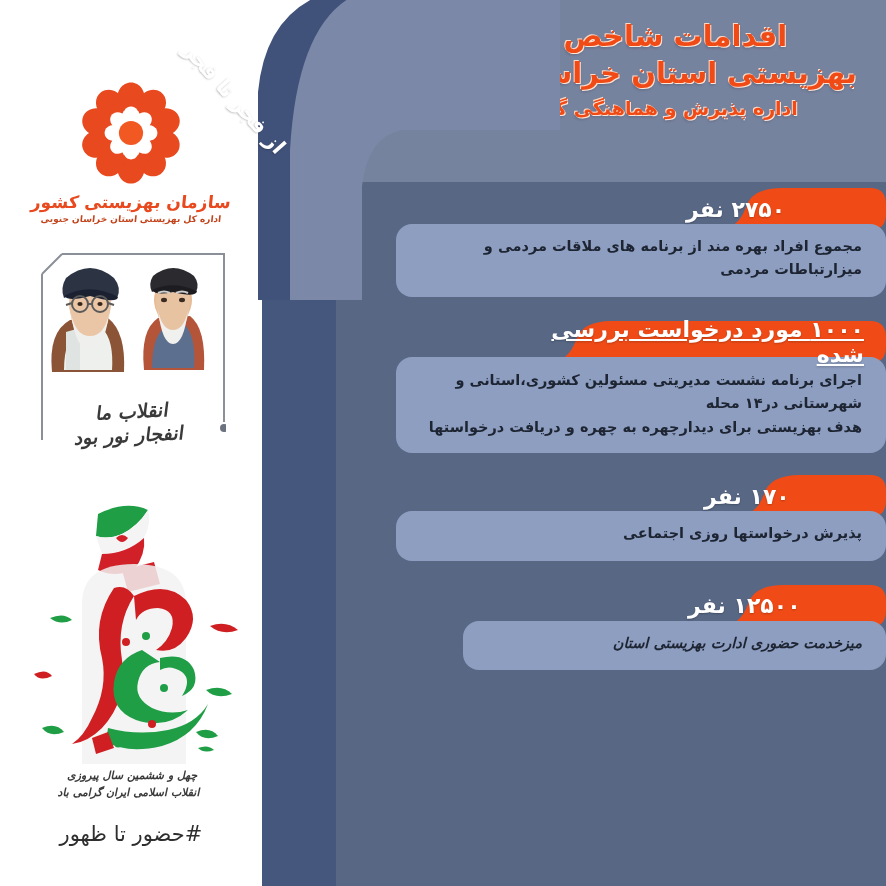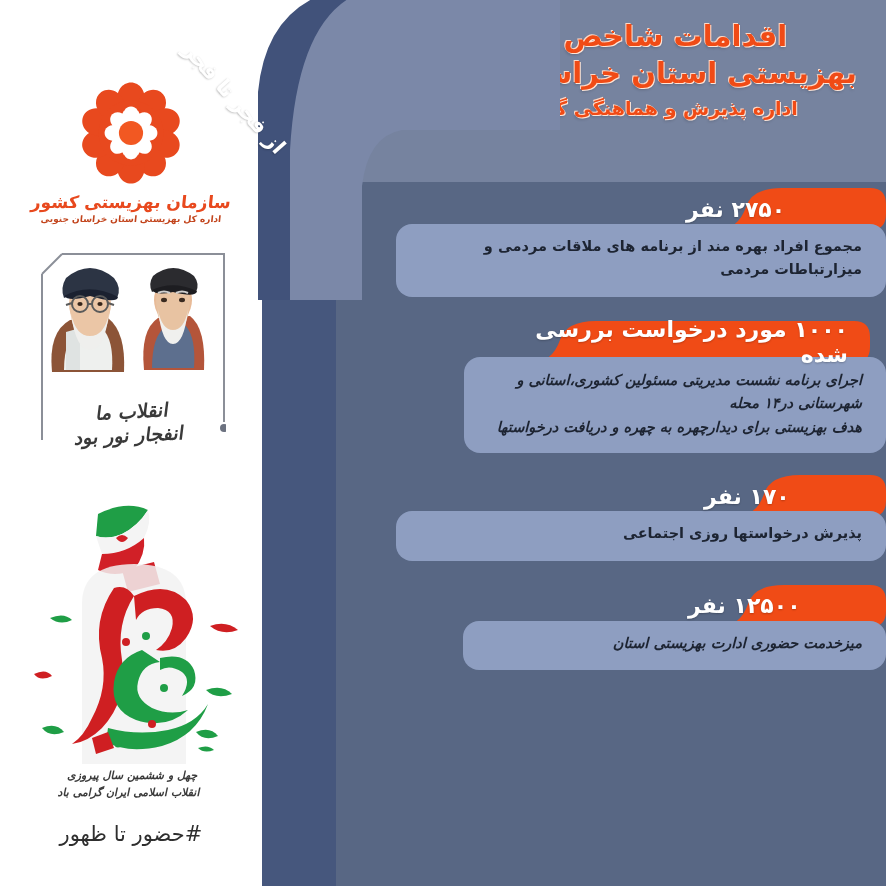--- a/index.html
+++ b/index.html
@@ -297,27 +297,27 @@
           <svg class="tab-bg" viewBox="0 0 200 42" preserveAspectRatio="none" width="200" height="42" style="position: absolute; left: 0px; top: 0px;">
             <path d="M 0 42 L 30 42 Q 52 42 60 18.900000000000002 Q 66 0 96 0 L 184 0 Q 200 0 200 16 L 200 26 Q 200 42 184 42 Z" fill="#f04b16"></path>
           </svg>
           <span style="margin-right: auto;">۲۷۵۰ نفر</span>
         </div>
         <div class="pill" style="width: 490px; margin-right: 0px; margin-left: auto;">
           <div>مجموع افراد بهره مند از برنامه های ملاقات مردمی و میزارتباطات مردمی</div>
         </div>
       </div>
       <div class="row" style="margin-bottom: 22px;">
-        <div class="tab" style="width: 370px; margin-right: 16px; margin-left: auto;">
+        <div class="tab" style="width: 370px; margin-right: 0px; margin-left: auto; text-decoration: underline;">
           <svg class="tab-bg" viewBox="0 0 370 42" preserveAspectRatio="none" width="370" height="42" style="position: absolute; left: 0px; top: 0px;">
             <path d="M 0 42 L 30 42 Q 52 42 60 18.900000000000002 Q 66 0 96 0 L 354 0 Q 370 0 370 16 L 370 26 Q 370 42 354 42 Z" fill="#f04b16"></path>
           </svg>
           <span style="margin-right: auto;">۱۰۰۰ مورد درخواست بررسی شده</span>
         </div>
-        <div class="pill two-line" style="width: 422px; margin-right: 0px; margin-left: auto; font-style: italic;">
+        <div class="pill two-line" style="width: 490px; margin-right: 0px; margin-left: auto;">
           <div>اجرای برنامه نشست مدیریتی مسئولین کشوری،استانی و شهرستانی در۱۴ محله</div>
           <div>هدف بهزیستی برای دیدارچهره به چهره و دریافت درخواستها</div>
         </div>
       </div>
       <div class="row" style="margin-bottom: 24px;">
         <div class="tab" style="width: 182px; margin-right: 0px; margin-left: auto;">
           <svg class="tab-bg" viewBox="0 0 182 42" preserveAspectRatio="none" width="182" height="42" style="position: absolute; left: 0px; top: 0px;">
             <path d="M 0 42 L 30 42 Q 52 42 60 18.900000000000002 Q 66 0 96 0 L 166 0 Q 182 0 182 16 L 182 26 Q 182 42 166 42 Z" fill="#f04b16"></path>
           </svg>
           <span style="margin-right: auto;">۱۷۰  نفر</span>

